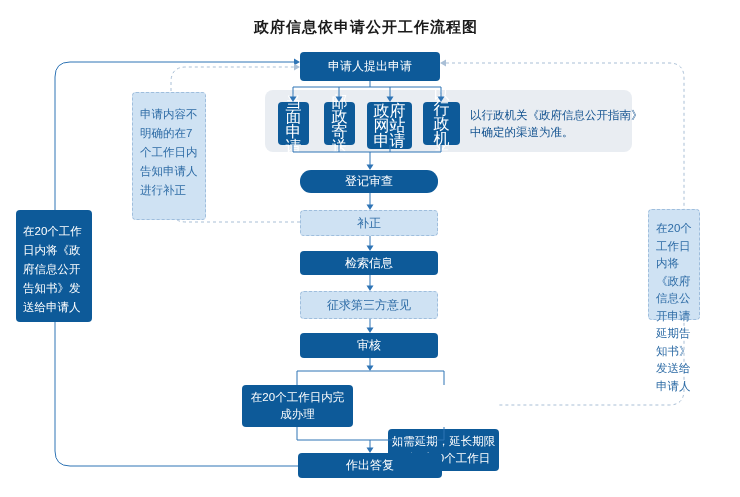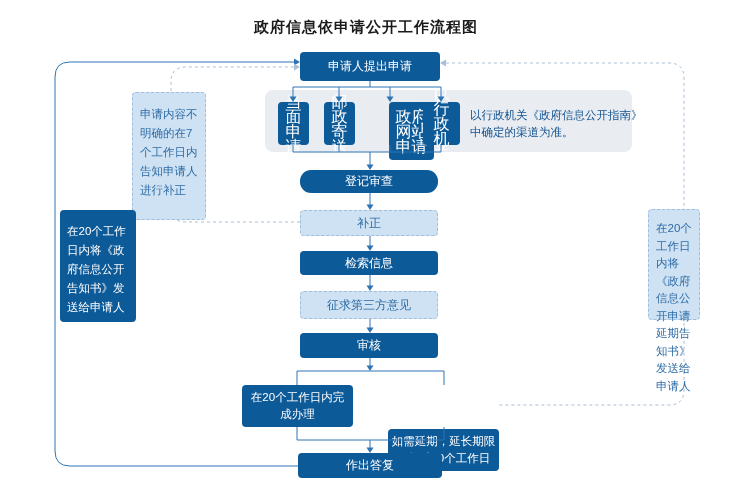--- a/index.html
+++ b/index.html
@@ -47,36 +47,36 @@
 </svg>
 
 <div class="layer" style="position:absolute;left:0;top:0;width:740px;height:497px;">
   <div class="title">政府信息依申请公开工作流程图</div>
 
   <div class="node node-dark" style="left:300px;top:52px;width:140px;height:29px;">申请人提出申请</div>
 
   <div class="panel" style="left:265px;top:90px;width:367px;height:62px;"></div>
   <div class="node node-dark small" style="left:278px;top:102px;width:31px;height:43px;padding:0 3px;">当面申请</div>
   <div class="node node-dark small" style="left:324px;top:102px;width:31px;height:43px;padding:12px 3px;">邮政寄送</div>
-  <div class="node node-dark small" style="left:389px;top:102px;width:45px;height:58px;padding:0 3px;">政府网站申请</div>
+  <div class="node node-dark small" style="left:367px;top:102px;width:45px;height:47px;padding:0 3px;">政府网站申请</div>
   <div class="node node-dark small" style="left:423px;top:102px;width:37px;height:43px;padding:0 3px;">以行政机关</div>
   <div class="notetext" style="left:470px;top:107px;width:174px;">以行政机关《政府信息公开指南》中确定的渠道为准。</div>
 
   <div class="node node-dark" style="left:300px;top:170px;width:138px;height:23px;border-radius:11px;">登记审查</div>
   <div class="node node-light" style="left:300px;top:210px;width:138px;height:26px;">补正</div>
   <div class="node node-dark" style="left:300px;top:251px;width:138px;height:24px;">检索信息</div>
   <div class="node node-light" style="left:300px;top:291px;width:138px;height:28px;">征求第三方意见</div>
   <div class="node node-dark" style="left:300px;top:333px;width:138px;height:25px;">审核</div>
 
   <div class="node node-dark twoline" style="left:242px;top:385px;width:111px;height:42px;padding:0 6px;">在20个工作日内完成办理</div>
   <div class="node node-dark twoline" style="left:388px;top:385px;width:111px;height:42px;padding:0 3px;margin-top:44px;">如需延期，延长期限不超过20个工作日</div>
   <div class="node node-dark" style="left:298px;top:453px;width:144px;height:25px;">作出答复</div>
 
   <div class="node node-light sidebox" style="left:132px;top:92px;width:74px;height:128px;padding:12px 7px;">申请内容不明确的在7个工作日内告知申请人进行补正</div>
-  <div class="node node-dark sidebox" style="left:16px;top:210px;width:76px;height:112px;padding:12px 7px;margin-left:44px;">在20个工作日内将《政府信息公开告知书》发送给申请人</div>
+  <div class="node node-dark sidebox" style="left:16px;top:210px;width:76px;height:112px;padding:12px 7px;">在20个工作日内将《政府信息公开告知书》发送给申请人</div>
   <div class="node node-light sidebox" style="left:648px;top:209px;width:52px;height:111px;padding:10px 7px;line-height:17.5px;">在20个工作日内将《政府信息公开申请延期告知书》 发送给申请人</div>
 </div>
 
 <svg id="fg-connectors" width="740" height="497" viewBox="0 0 740 497">
 
   <path class="line-solid" d="M370 81 V87 M293 87 H441 M293 87 V97 M339 87 V97 M390 87 V97 M441 87 V97"></path>
   <polygon class="arrow-solid" points="289.5,96.5 296.5,96.5 293,102"></polygon>
   <polygon class="arrow-solid" points="335.5,96.5 342.5,96.5 339,102"></polygon>
   <polygon class="arrow-solid" points="386.5,96.5 393.5,96.5 390,102"></polygon>
   <polygon class="arrow-solid" points="437.5,96.5 444.5,96.5 441,102"></polygon>

